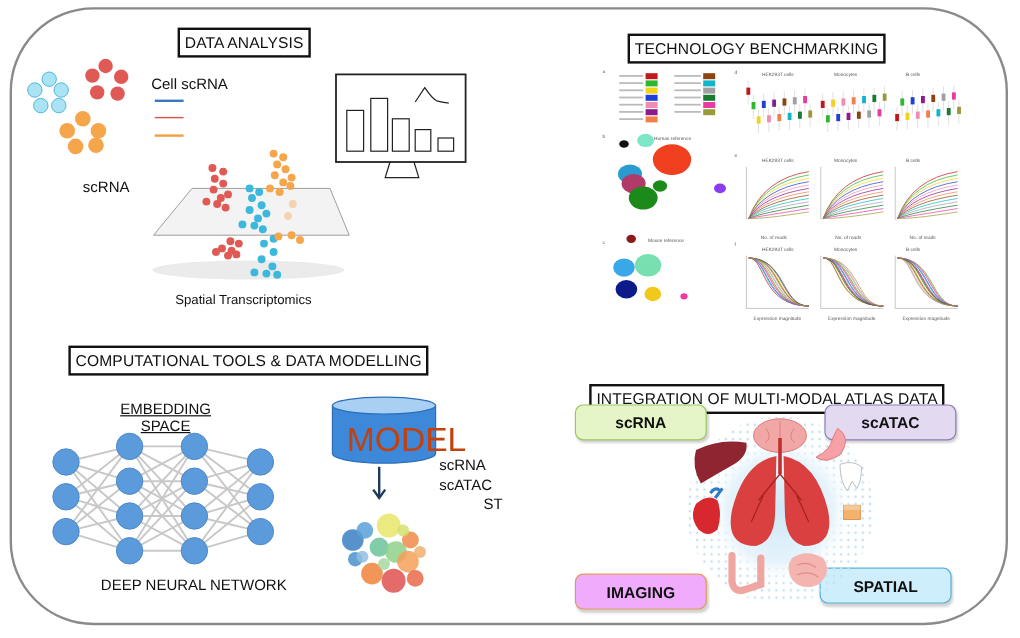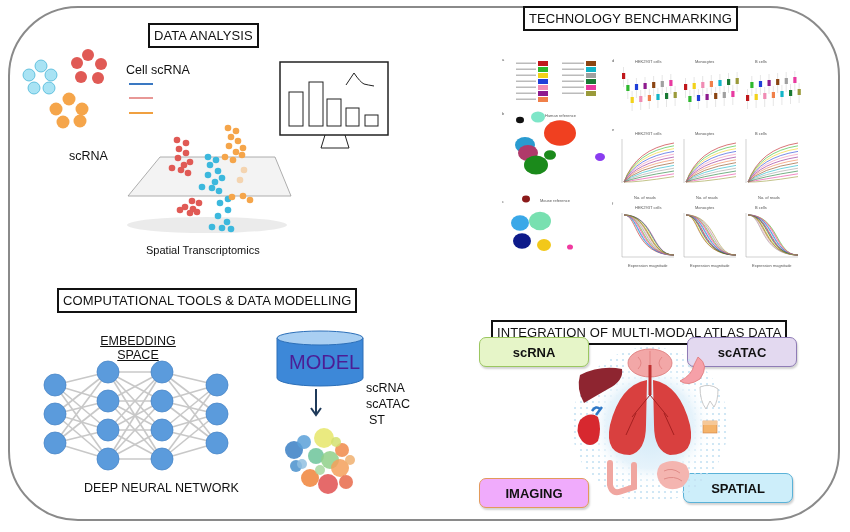--- a/index.html
+++ b/index.html
@@ -115,21 +115,21 @@
     <circle cx="233" cy="160" r="3.3"></circle>
       <circle cx="244" cy="170" r="3.3" opacity="0.4"></circle>
       <circle cx="240" cy="180" r="3.3" opacity="0.4"></circle>
     <circle cx="232" cy="197" r="3.3"></circle>
       <circle cx="243" cy="196" r="3.3"></circle>
       <circle cx="250" cy="200" r="3.3"></circle>
   </g>
 </svg>
 <div class="txt" style="left:146px;top:244px;font-size:11px;">Spatial Transcriptomics</div>
 
-<div class="title-box" style="left:523px;top:6px;">TECHNOLOGY BENCHMARKING</div>
+<div class="title-box" style="left:523px;top:28px;">TECHNOLOGY BENCHMARKING</div>
 
 <svg id="bench" style="left:500px;top:55px;" width="320" height="215">
     <g>
       <text x="2" y="6" class="tiny">a</text>
       <rect x="38" y="6" width="10" height="5" fill="#c0181c"></rect>
       <rect x="16" y="7.5" width="20" height="1.5" fill="#bbb"></rect>
       <rect x="38" y="12" width="10" height="5" fill="#2db82d"></rect>
       <rect x="16" y="13.5" width="20" height="1.5" fill="#bbb"></rect>
       <rect x="38" y="18" width="10" height="5" fill="#f2d21b"></rect>
       <rect x="16" y="19.5" width="20" height="1.5" fill="#bbb"></rect>
@@ -432,31 +432,31 @@
       <circle cx="217" cy="414" r="11" fill="#5b9bdc" stroke="#4a86c8" stroke-width="0.8"></circle>
       <circle cx="217" cy="443" r="11" fill="#5b9bdc" stroke="#4a86c8" stroke-width="0.8"></circle>
     </g>
   </svg>
 <div class="txt" style="left:64px;top:481px;font-size:12.5px;margin-left:20px;">DEEP NEURAL NETWORK</div>
 
 <svg style="left:276px;top:330px;" width="90" height="60">
   <path d="M1 8 L1 48 A43 8 0 0 0 87 48 L87 8" fill="#3d88d8" stroke="#2c6fb8" stroke-width="1"></path>
   <ellipse cx="44" cy="8" rx="43" ry="7" fill="#a9cff2" stroke="#2c6fb8" stroke-width="1"></ellipse>
 </svg>
-<div class="txt" style="left:289px;top:351px;font-size:20px;color:#4c1d95;">MODEL</div>
+<div class="txt" style="left:289px;top:351px;font-size:28px;color:#c2410c;">MODEL</div>
 
 <svg style="left:310px;top:388px;" width="12" height="30">
   <line x1="6" y1="1" x2="6" y2="26" stroke="#1f3a5a" stroke-width="2"></line>
   <path d="M1 20 L6 27 L11 20" fill="none" stroke="#1f3a5a" stroke-width="2"></path>
 </svg>
 
 <div class="txt" style="left:366px;top:380px;font-size:12.5px;line-height:16px;">
   <div>scRNA</div>
   <div>scATAC</div>
-  <div style="padding-left:3px;">ST</div>
+  <div style="padding-left:3px;margin-left:34px;">ST</div>
 </div>
 
 <svg id="atlas" style="left:280px;top:420px;" width="80" height="80">
     <circle cx="14" cy="30" r="9" fill="#3a7fc4" opacity="0.85"></circle>
     <circle cx="24" cy="22" r="7" fill="#5aa0d8" opacity="0.85"></circle>
     <circle cx="16" cy="46" r="6" fill="#4a90cc" opacity="0.85"></circle>
     <circle cx="44" cy="18" r="10" fill="#e6e66a" opacity="0.85"></circle>
     <circle cx="36" cy="36" r="8" fill="#6cc49a" opacity="0.85"></circle>
     <circle cx="50" cy="40" r="9" fill="#8fd08a" opacity="0.85"></circle>
     <circle cx="62" cy="30" r="7" fill="#f08a4a" opacity="0.85"></circle>

